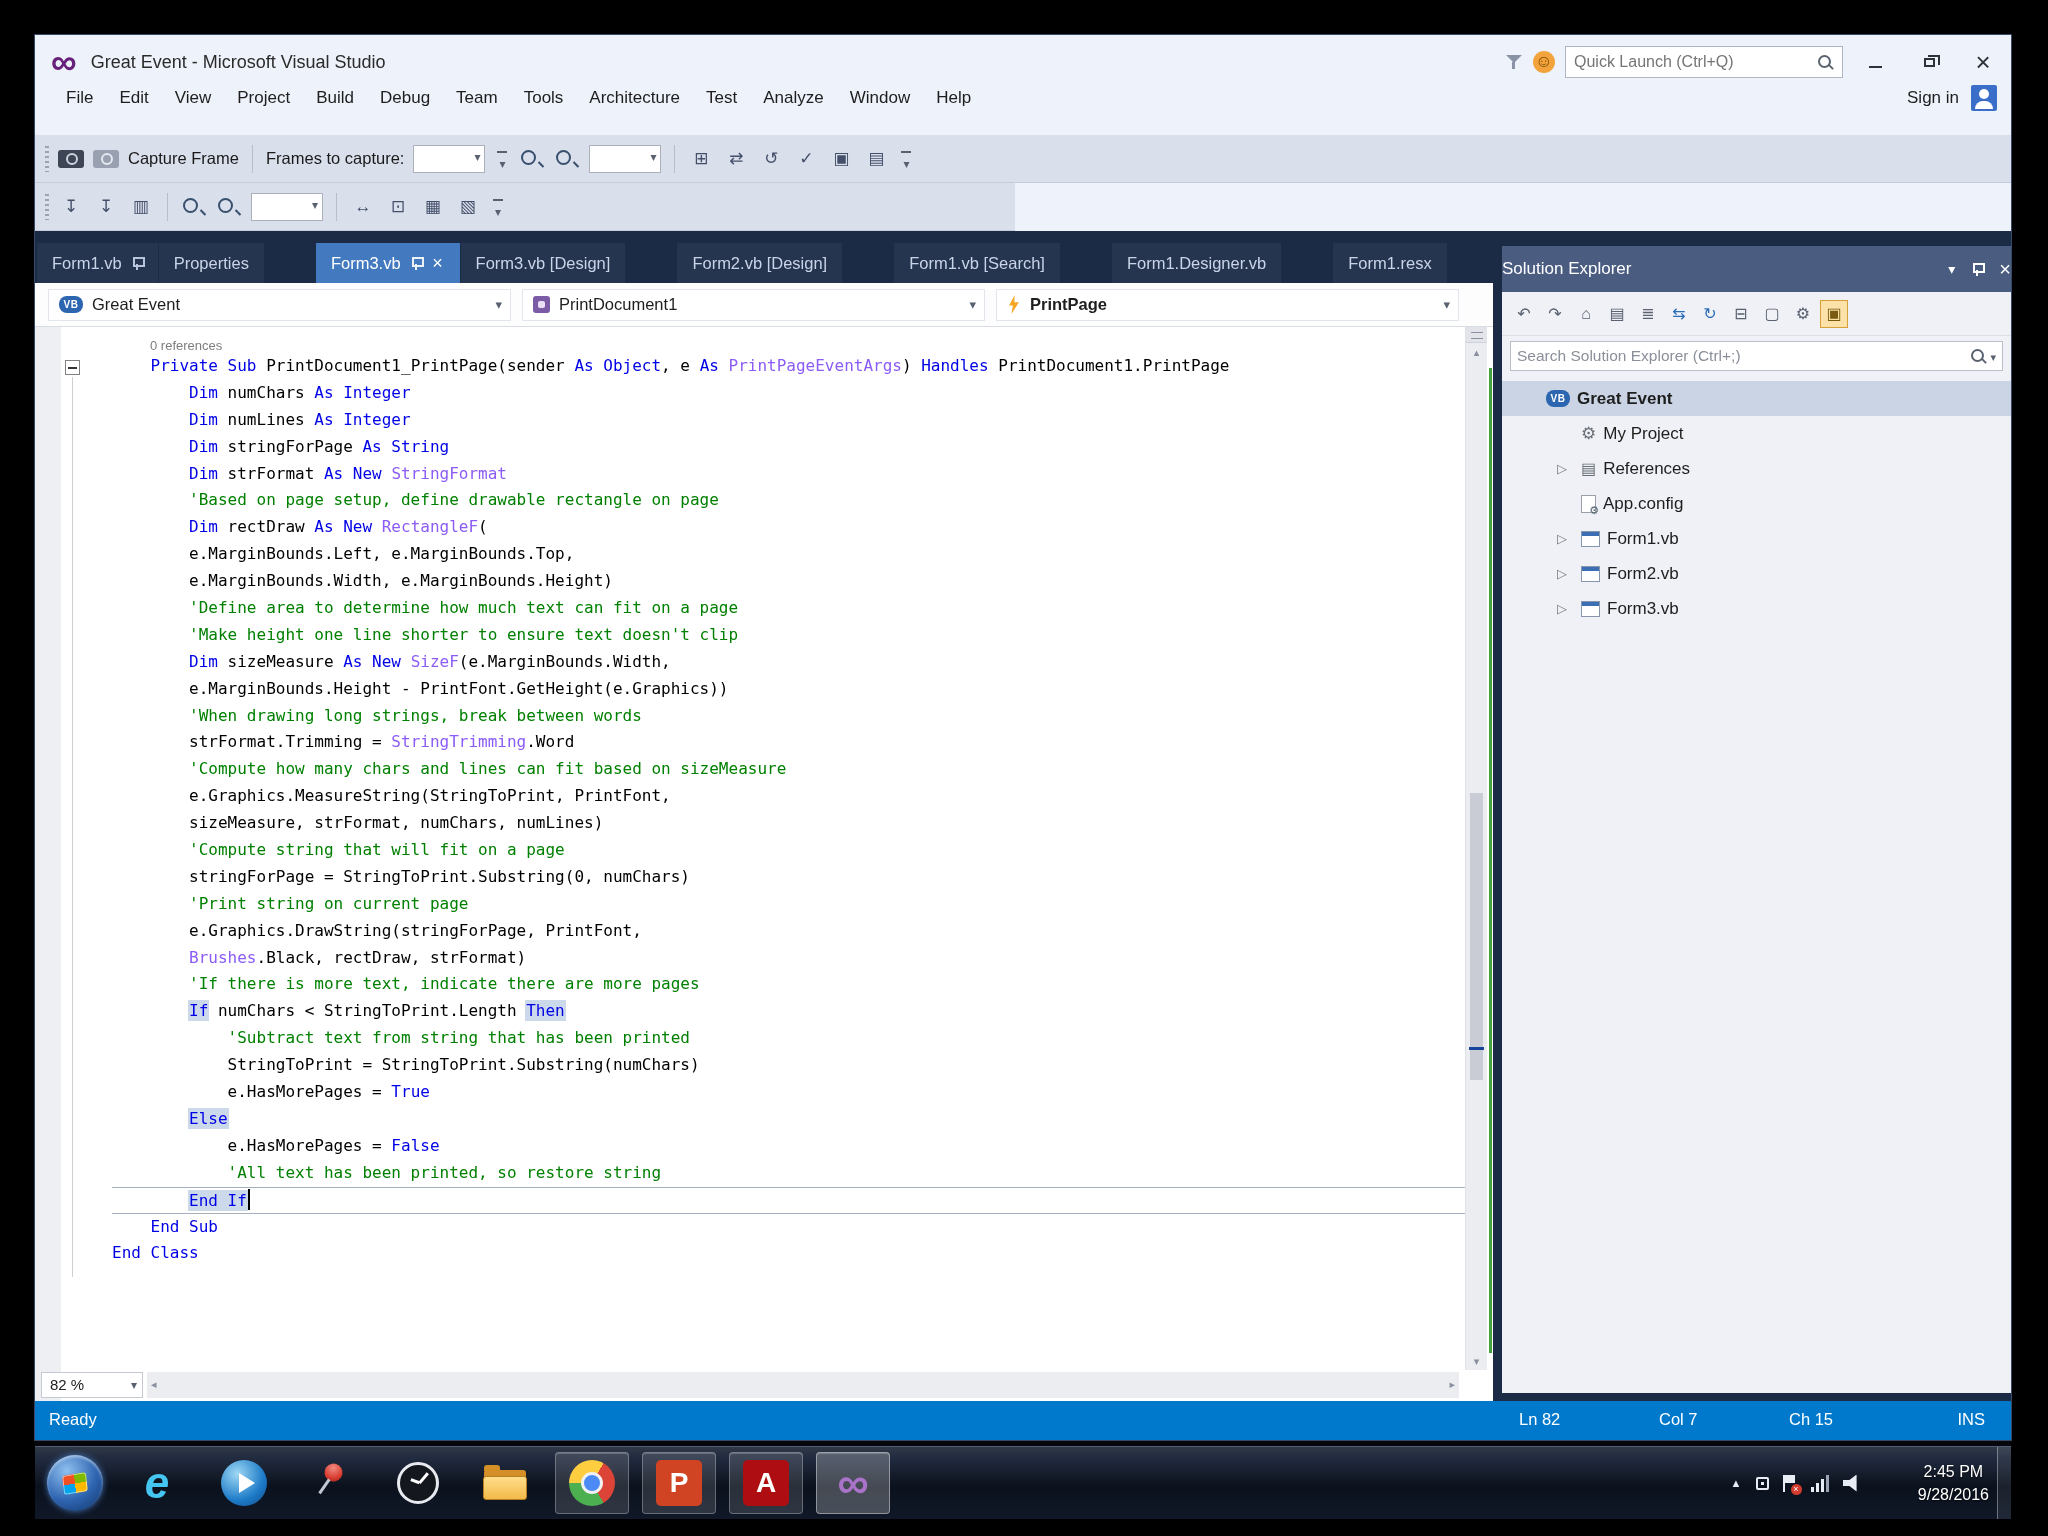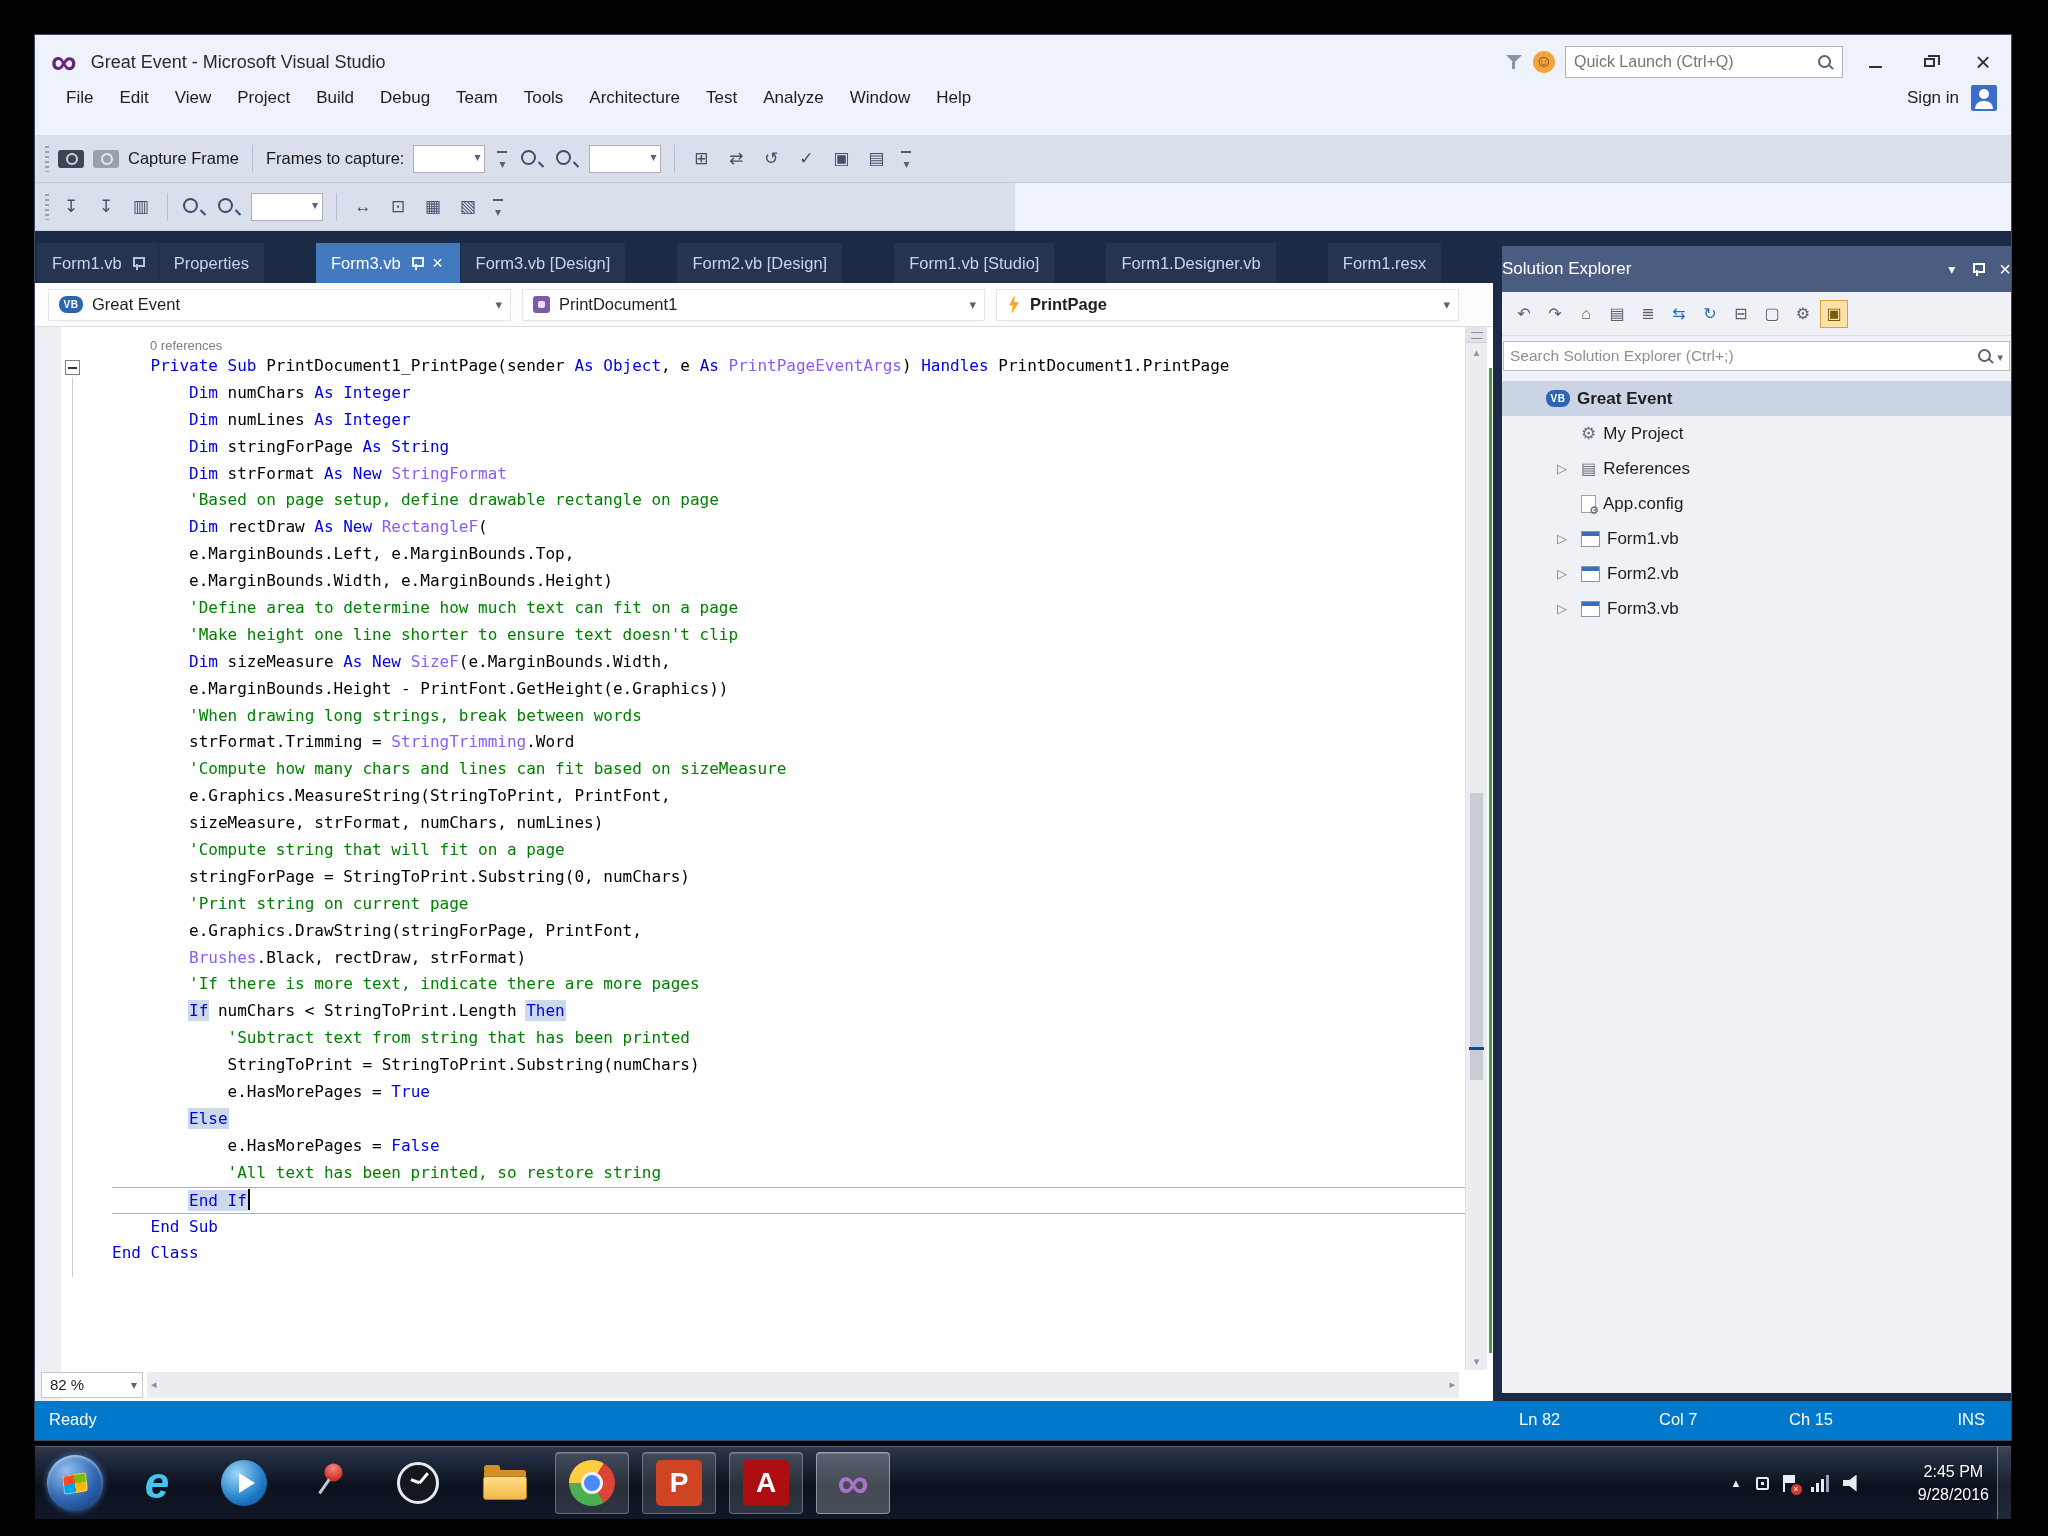--- a/index.html
+++ b/index.html
@@ -131,21 +131,21 @@
 #se-title-icons{margin-left:auto;display:flex;align-items:center;gap:16px}
 .se-chevron::after{content:"\25BE";font-size:14px}
 .sepin{position:relative;width:12px;height:15px}
 .sepin::before{content:"";position:absolute;left:2px;top:1px;width:8px;height:6px;border:2px solid #fff}
 .sepin::after{content:"";position:absolute;left:5px;top:8px;width:2px;height:6px;background:#fff}
 .se-close::after{content:"\00D7";font-size:20px}
 #se-toolbar{height:44px;display:flex;align-items:center;gap:3px;padding:0 8px;border-bottom:1px solid #DCDFE6}
 .se-tb-icon{min-width:28px;height:28px;display:flex;align-items:center;justify-content:center;font-size:16px;color:#5A6170}
 .se-tb-icon.blue{color:#2B6CB8}
 .se-tb-icon.hl{background:#FCE2A8;border:1px solid #D8A038;color:#7A5A10}
-#se-search{margin:5px 1px 6px;height:30px;background:#fff;border:1px solid #B9BEC9;display:flex;align-items:center;padding:0 6px}
+#se-search{margin:5px 8px 6px;height:30px;background:#fff;border:1px solid #B9BEC9;display:flex;align-items:center;padding:0 6px}
 #se-search input{flex:1;border:0;outline:0;font-size:15.5px;color:#333;background:transparent;font-family:"Liberation Sans",sans-serif}
 #se-search input::placeholder{color:#8A8F9A}
 #se-search .sdrop::after{content:"\25BE";font-size:11px;color:#596070;margin-left:3px}
 #se-tree{flex:1;font-size:17px;color:#1E1E1E;padding-top:4px}
 .tree-row{height:35px;display:flex;align-items:center;gap:7px}
 .tree-row.lv0{padding-left:44px}
 .tree-row.lv1{padding-left:48px}
 .tree-row.selected{background:#CBD4E4}
 .tree-expander{width:24px;color:#777;font-size:13px;text-align:center;flex:0 0 auto}
 .ti{flex:0 0 auto}
@@ -316,21 +316,21 @@
                 <span class="tab-pin"></span>
                 <span class="tab-close"></span>
               </div>
               <div class="tab gap">
                 <span class="tab-label">Form3.vb [Design]</span>
               </div>
               <div class="tab gap">
                 <span class="tab-label">Form2.vb [Design]</span>
               </div>
               <div class="tab gap">
-                <span class="tab-label">Form1.vb [Studio]</span>
+                <span class="tab-label">Form1.vb [Search]</span>
               </div>
               <div class="tab gap">
                 <span class="tab-label">Form1.Designer.vb</span>
               </div>
               <div class="tab">
                 <span class="tab-label">Form1.resx</span>
               </div>
             </div>
         <div id="tab-overflow"></div>
 

